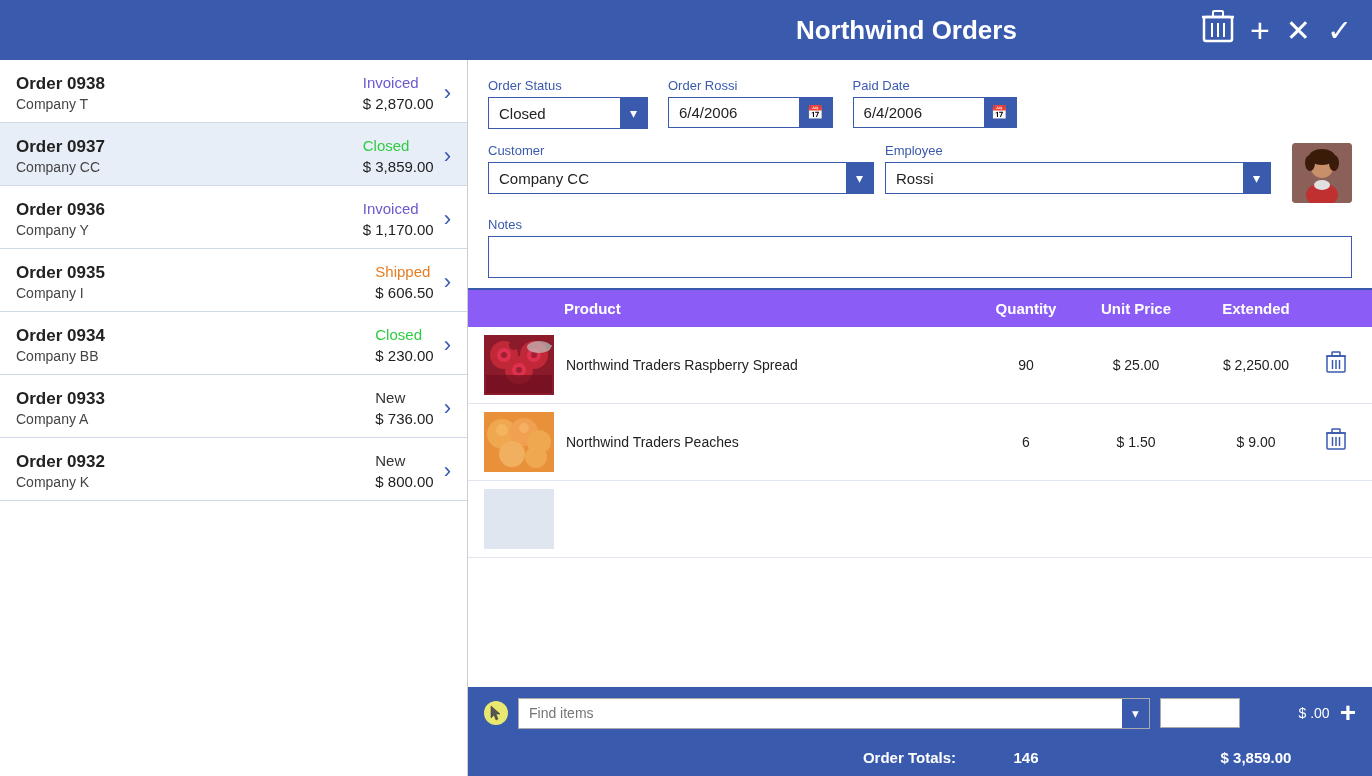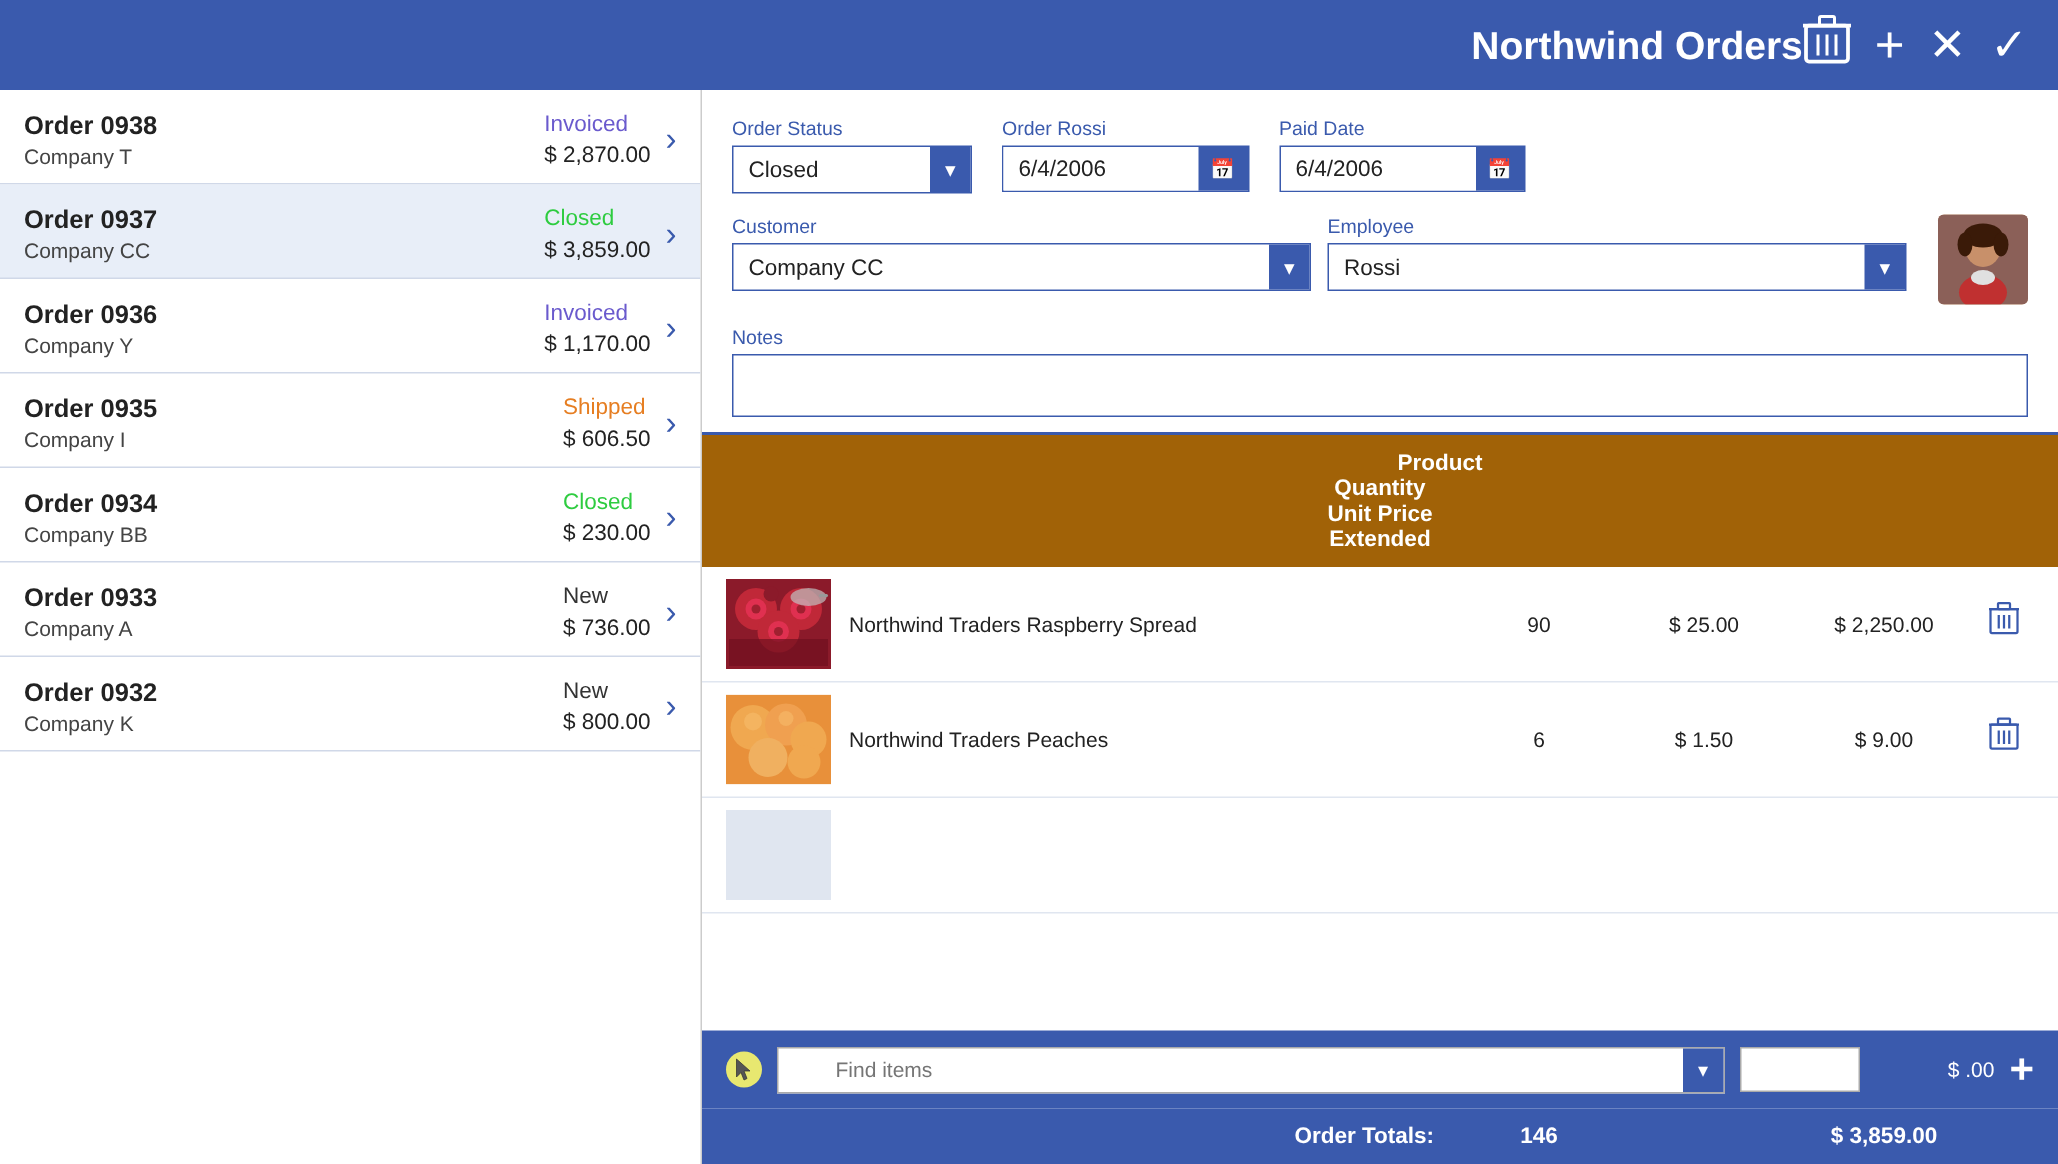--- a/index.html
+++ b/index.html
@@ -12,21 +12,21 @@
       display: flex;
       align-items: center;
       justify-content: space-between;
       padding: 0 20px;
     }
     .header-title {
       color: white;
       font-size: 26px;
       font-weight: bold;
       flex: 1;
-      text-align: right;
+      text-align: center;
     }
     .header-icons {
       display: flex;
       gap: 16px;
       align-items: center;
     }
     .header-icon {
       color: white;
       font-size: 28px;
       cursor: pointer;
@@ -191,26 +191,25 @@
     .avatar-svg { width: 100%; height: 100%; }
 
     
     .products-area {
       flex: 1;
       display: flex;
       flex-direction: column;
       overflow: hidden;
     }
     .products-header {
-      background: #a16207;
+      background: #8b5cf6;
       color: white;
       display: flex;
       align-items: center;
       padding: 10px 16px;
-      flex-direction: column;
     }
     .col-product { flex: 1; font-size: 15px; font-weight: 600; padding-left: 80px; }
     .col-qty { width: 100px; text-align: center; font-size: 15px; font-weight: 600; }
     .col-price { width: 120px; text-align: center; font-size: 15px; font-weight: 600; }
     .col-extended { width: 120px; text-align: center; font-size: 15px; font-weight: 600; }
     .col-del { width: 40px; }
 
     .products-list {
       flex: 1;
       overflow-y: auto;
@@ -269,21 +268,20 @@
       border: 1px solid #aaa;
       flex: 1;
     }
     .find-items-input {
       flex: 1;
       border: none;
       padding: 6px 10px;
       font-size: 14px;
       color: #ec4899;
       background: transparent;
-      margin-left: 28px;
     }
     .find-items-btn {
       background: #3a5aad;
       color: white;
       border: none;
       padding: 7px 10px;
       cursor: pointer;
     }
     .qty-input {
       background: white;

